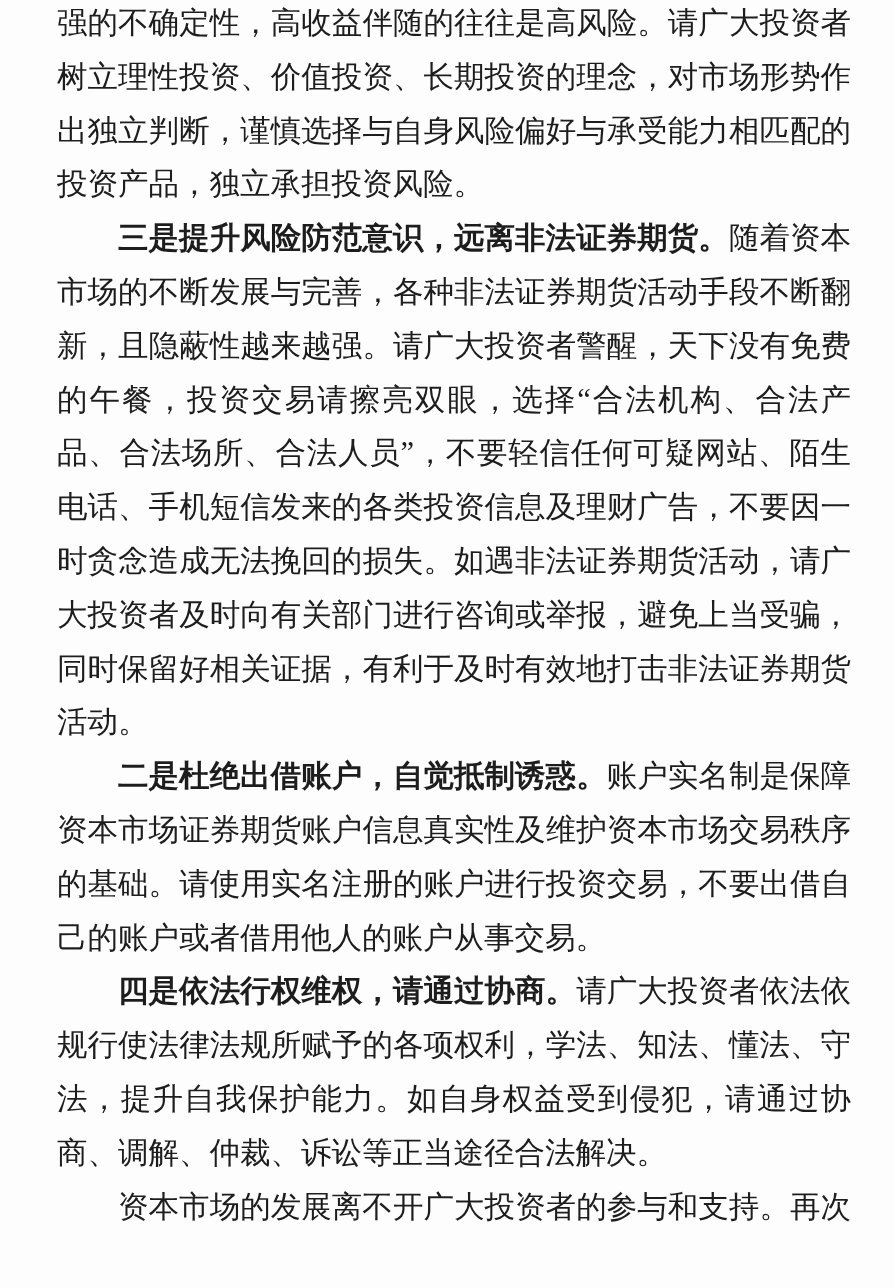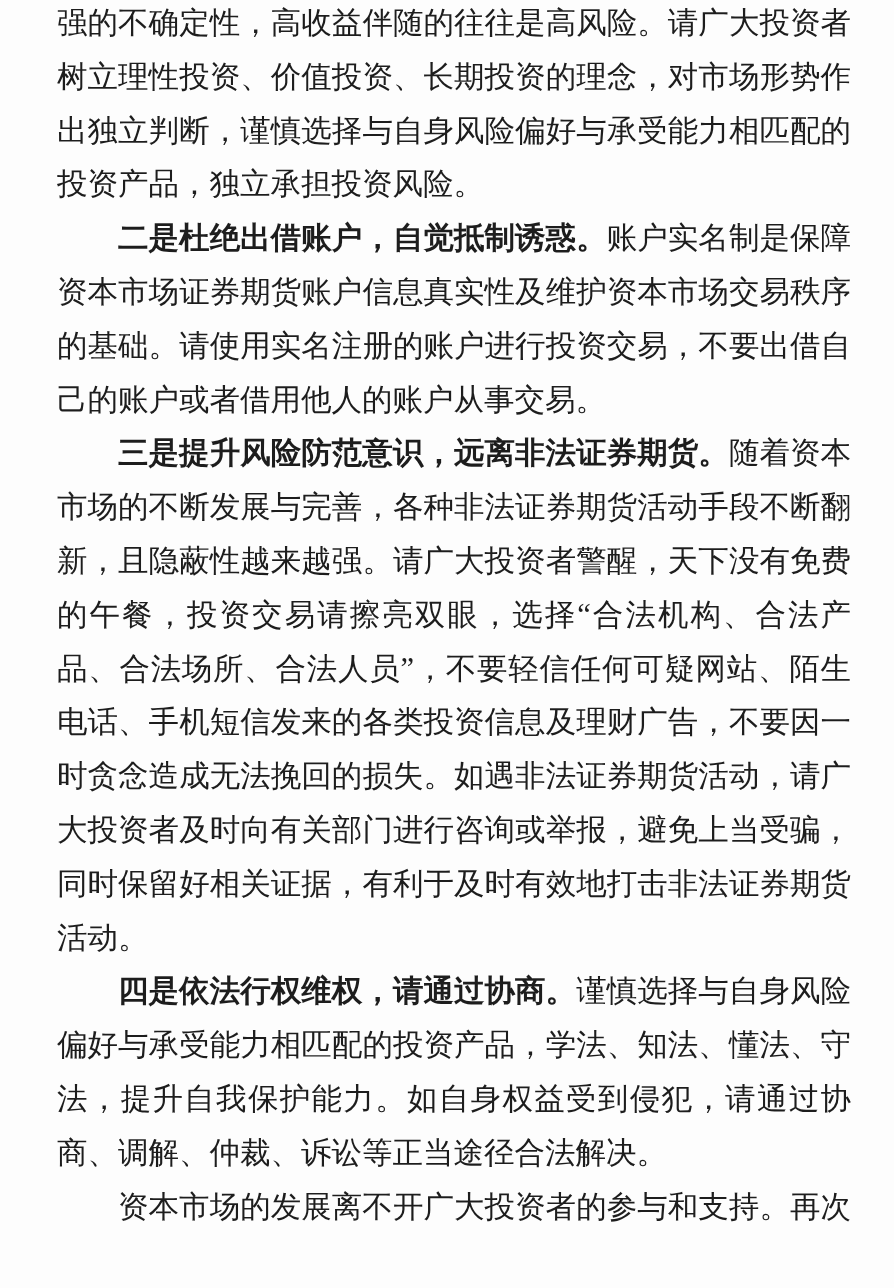--- a/index.html
+++ b/index.html
@@ -41,18 +41,18 @@
   .para .lead{
     font-weight:700;
   }
 </style>
 </head>
 <body>
 
 <div class="page">
   <div class="text-block">
       <p class="para"><b class="lead"></b><span class="body">强的不确定性，高收益伴随的往往是高风险。请广大投资者树立理性投资、价值投资、长期投资的理念，对市场形势作出独立判断，谨慎选择与自身风险偏好与承受能力相匹配的投资产品，独立承担投资风险。</span></p>
+      <p class="para indent"><b class="lead">三是提升风险防范意识，远离非法证券期货。</b><span class="body">随着资本市场的不断发展与完善，各种非法证券期货活动手段不断翻新，且隐蔽性越来越强。请广大投资者警醒，天下没有免费的午餐，投资交易请擦亮双眼，选择“合法机构、合法产品、合法场所、合法人员”，不要轻信任何可疑网站、陌生电话、手机短信发来的各类投资信息及理财广告，不要因一时贪念造成无法挽回的损失。如遇非法证券期货活动，请广大投资者及时向有关部门进行咨询或举报，避免上当受骗，同时保留好相关证据，有利于及时有效地打击非法证券期货活动。</span></p>
       <p class="para indent"><b class="lead">二是杜绝出借账户，自觉抵制诱惑。</b><span class="body">账户实名制是保障资本市场证券期货账户信息真实性及维护资本市场交易秩序的基础。请使用实名注册的账户进行投资交易，不要出借自己的账户或者借用他人的账户从事交易。</span></p>
-      <p class="para indent"><b class="lead">三是提升风险防范意识，远离非法证券期货。</b><span class="body">随着资本市场的不断发展与完善，各种非法证券期货活动手段不断翻新，且隐蔽性越来越强。请广大投资者警醒，天下没有免费的午餐，投资交易请擦亮双眼，选择“合法机构、合法产品、合法场所、合法人员”，不要轻信任何可疑网站、陌生电话、手机短信发来的各类投资信息及理财广告，不要因一时贪念造成无法挽回的损失。如遇非法证券期货活动，请广大投资者及时向有关部门进行咨询或举报，避免上当受骗，同时保留好相关证据，有利于及时有效地打击非法证券期货活动。</span></p>
-      <p class="para indent"><b class="lead">四是依法行权维权，请通过协商。</b><span class="body">谨慎选择与自身风险偏好与承受能力相匹配的投资产品，学法、知法、懂法、守法，提升自我保护能力。如自身权益受到侵犯，请通过协商、调解、仲裁、诉讼等正当途径合法解决。</span></p>
+      <p class="para indent"><b class="lead">四是依法行权维权，请通过协商。</b><span class="body">请广大投资者依法依规行使法律法规所赋予的各项权利，学法、知法、懂法、守法，提升自我保护能力。如自身权益受到侵犯，请通过协商、调解、仲裁、诉讼等正当途径合法解决。</span></p>
       <p class="para indent"><b class="lead"></b><span class="body">资本市场的发展离不开广大投资者的参与和支持。再次感谢广大投资者对山东辖区资本市场的发展做出的积极贡献，希望广大投资者牢固树立风险防范意识，审慎决策，理</span></p>
     </div>
 </div>
 
 </body></html>

